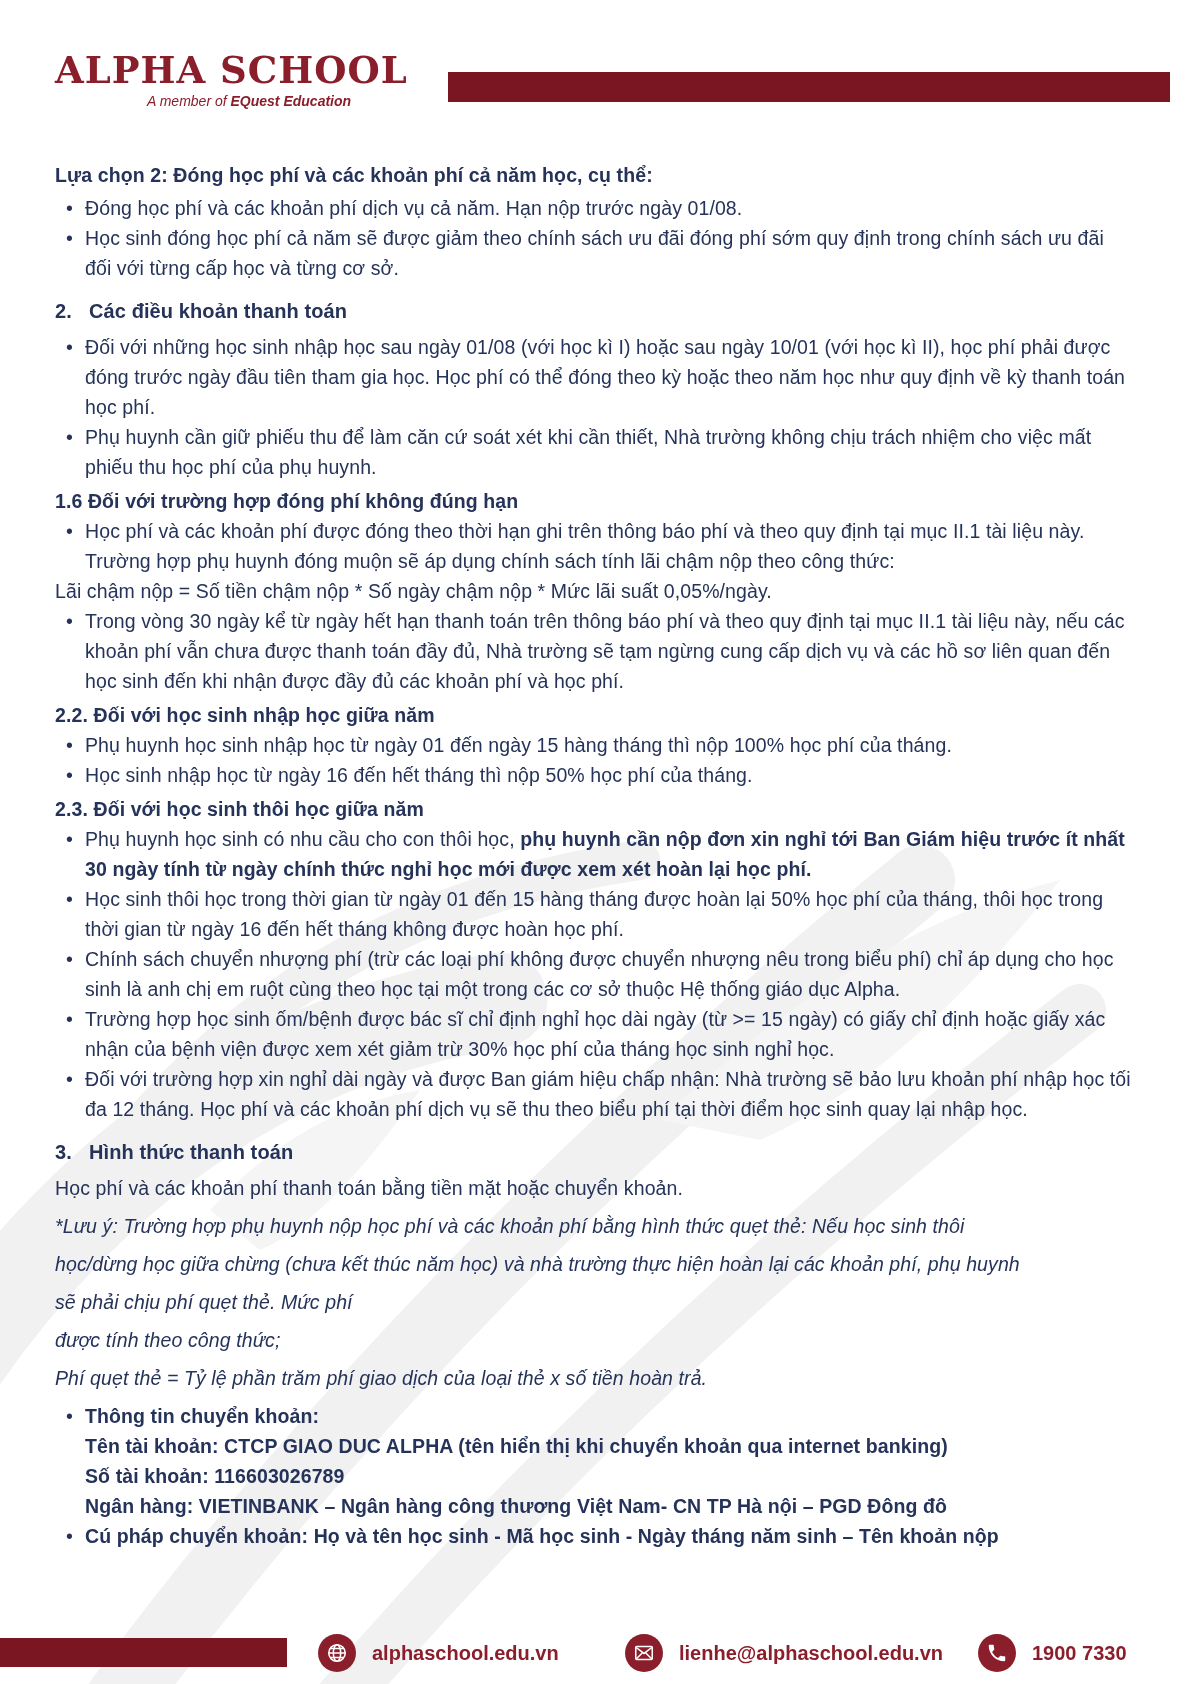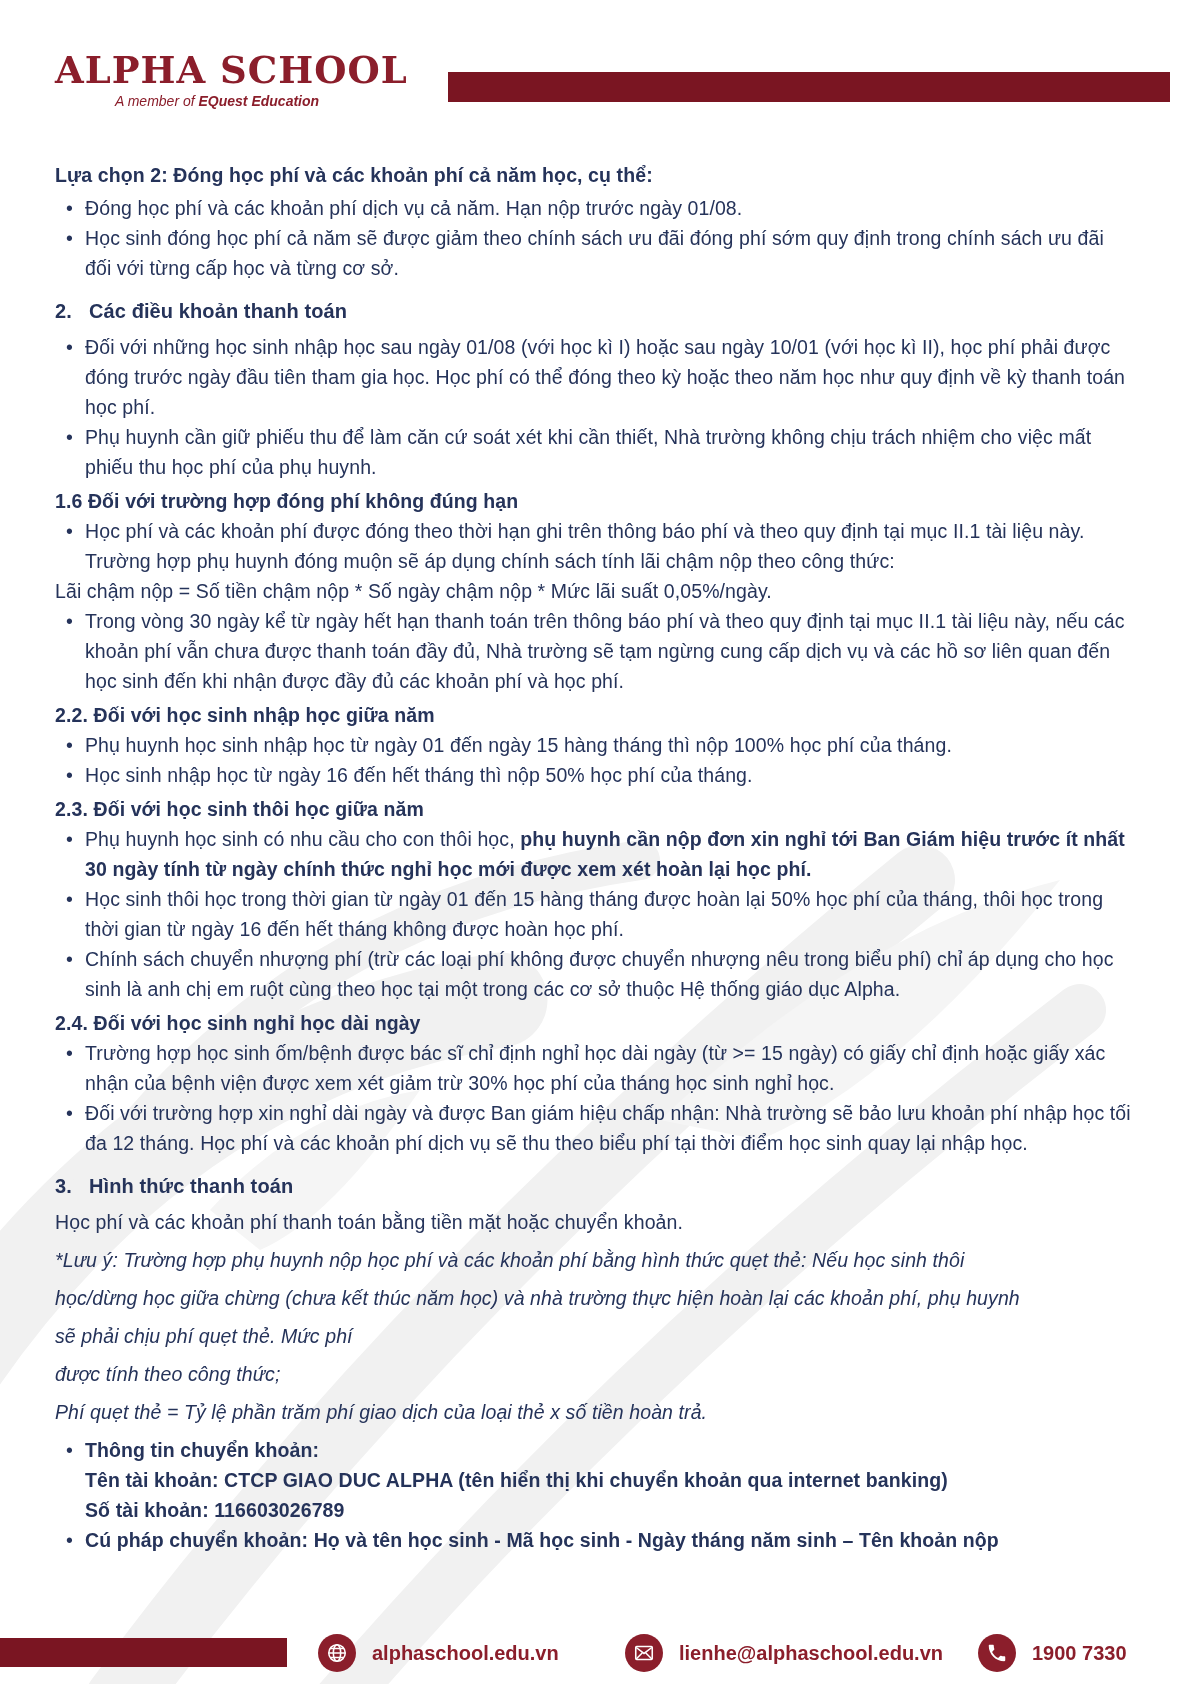--- a/index.html
+++ b/index.html
@@ -3,21 +3,21 @@
 <meta charset="utf-8">
 <style>
   html,body{margin:0;padding:0;background:#fff;}
   .page{position:relative;width:1170px;height:1684px;background:#fff;overflow:hidden;
         font-family:"Liberation Sans","DejaVu Sans",sans-serif;}
   .watermark{position:absolute;left:0;top:0;z-index:0;}
   
   .logo{position:absolute;left:55px;top:50px;z-index:2;}
   .logo-title{font-family:"DejaVu Serif","Liberation Serif",serif;font-weight:700;
               font-size:37px;line-height:40px;letter-spacing:1px;color:var(--maroon,#8B1E2B);}
-  .logo-sub{margin-top:3px;margin-left:60px;font-style:italic;font-size:14px;color:var(--maroon,#8B1E2B);}
+  .logo-sub{margin-top:3px;margin-left:92px;font-style:italic;font-size:14px;color:var(--maroon,#8B1E2B);}
   .logo-sub strong{font-weight:700;}
   .top-bar{position:absolute;left:448px;top:72px;width:742px;height:30px;
            background:var(--maroon-dark,#7A1522);z-index:1;}
   
   .content{position:absolute;left:55px;top:160px;width:1078px;z-index:2;
            color:var(--navy,#25335A);font-size:19.5px;line-height:30px;letter-spacing:.1px;}
   .title{font-weight:700;margin:0 0 3px;}
   .section-heading{font-size:20px;line-height:30px;font-weight:700;margin:13px 0 6px;}
   .section-heading .num{display:inline-block;width:34px;}
   .sub{font-weight:700;margin:4px 0 0;}
@@ -72,33 +72,33 @@
       <div class="bullet"><span class="dot">•</span><span class="btext"><span>Học phí và các khoản phí được đóng theo thời hạn ghi trên thông báo phí và theo quy định tại mục II.1 tài liệu này. Trường hợp phụ huynh đóng muộn sẽ áp dụng chính sách tính lãi chậm nộp theo công thức:</span></span></div>
       <div class="plain">Lãi chậm nộp = Số tiền chậm nộp * Số ngày chậm nộp * Mức lãi suất 0,05%/ngày.</div>
       <div class="bullet"><span class="dot">•</span><span class="btext"><span>Trong vòng 30 ngày kể từ ngày hết hạn thanh toán trên thông báo phí và theo quy định tại mục II.1 tài liệu này, nếu các khoản phí vẫn chưa được thanh toán đầy đủ, Nhà trường sẽ tạm ngừng cung cấp dịch vụ và các hồ sơ liên quan đến học sinh đến khi nhận được đầy đủ các khoản phí và học phí.</span></span></div>
       <div class="sub">2.2. Đối với học sinh nhập học giữa năm</div>
       <div class="bullet"><span class="dot">•</span><span class="btext"><span>Phụ huynh học sinh nhập học từ ngày 01 đến ngày 15 hàng tháng thì nộp 100% học phí của tháng.</span></span></div>
       <div class="bullet"><span class="dot">•</span><span class="btext"><span>Học sinh nhập học từ ngày 16 đến hết tháng thì nộp 50% học phí của tháng.</span></span></div>
       <div class="sub">2.3. Đối với học sinh thôi học giữa năm</div>
       <div class="bullet"><span class="dot">•</span><span class="btext"><span>Phụ huynh học sinh có nhu cầu cho con thôi học, </span><strong>phụ huynh cần nộp đơn xin nghỉ tới Ban Giám hiệu trước ít nhất 30 ngày tính từ ngày chính thức nghỉ học mới được xem xét hoàn lại học phí.</strong></span></div>
       <div class="bullet"><span class="dot">•</span><span class="btext"><span>Học sinh thôi học trong thời gian từ ngày 01 đến 15 hàng tháng được hoàn lại 50% học phí của tháng, thôi học trong thời gian từ ngày 16 đến hết tháng không được hoàn học phí.</span></span></div>
       <div class="bullet"><span class="dot">•</span><span class="btext"><span>Chính sách chuyển nhượng phí (trừ các loại phí không được chuyển nhượng nêu trong biểu phí) chỉ áp dụng cho học sinh là anh chị em ruột cùng theo học tại một trong các cơ sở thuộc Hệ thống giáo dục Alpha.</span></span></div>
-      <div class="sub">2.4. Đối với học sinh nghỉ học dài ngày</div>
       <div class="bullet"><span class="dot">•</span><span class="btext"><span>Trường hợp học sinh ốm/bệnh được bác sĩ chỉ định nghỉ học dài ngày (từ &gt;= 15 ngày) có giấy chỉ định hoặc giấy xác nhận của bệnh viện được xem xét giảm trừ 30% học phí của tháng học sinh nghỉ học.</span></span></div>
       <div class="bullet"><span class="dot">•</span><span class="btext"><span>Đối với trường hợp xin nghỉ dài ngày và được Ban giám hiệu chấp nhận: Nhà trường sẽ bảo lưu khoản phí nhập học tối đa 12 tháng. Học phí và các khoản phí dịch vụ sẽ thu theo biểu phí tại thời điểm học sinh quay lại nhập học.</span></span></div>
       <div class="section-heading"><span class="num">3.</span><span>Hình thức thanh toán</span></div>
       <div class="plain">Học phí và các khoản phí thanh toán bằng tiền mặt hoặc chuyển khoản.</div>
       <div class="italic">*Lưu ý: Trường hợp phụ huynh nộp học phí và các khoản phí bằng hình thức quẹt thẻ: Nếu học sinh thôi</div>
       <div class="italic">học/dừng học giữa chừng (chưa kết thúc năm học) và nhà trường thực hiện hoàn lại các khoản phí, phụ huynh</div>
       <div class="italic">sẽ phải chịu phí quẹt thẻ. Mức phí</div>
       <div class="italic">được tính theo công thức;</div>
       <div class="italic">Phí quẹt thẻ = Tỷ lệ phần trăm phí giao dịch của loại thẻ x số tiền hoàn trả.</div>
       <div class="bullet"><span class="dot">•</span><span class="btext"><strong>Thông tin chuyển khoản:</strong></span></div>
       <div class="boldline">Tên tài khoản: CTCP GIAO DUC ALPHA (tên hiển thị khi chuyển khoản qua internet banking)</div>
       <div class="boldline">Số tài khoản: 116603026789</div>
+      <div class="boldline">Ngân hàng: VIETINBANK – Ngân hàng công thương Việt Nam- CN TP Hà nội – PGD Đông đô</div>
       <div class="bullet"><span class="dot">•</span><span class="btext"><strong>Cú pháp chuyển khoản: Họ và tên học sinh - Mã học sinh - Ngày tháng năm sinh – Tên khoản nộp</strong></span></div>
     </main>
 
   <div class="footer-bar"></div>
 
   <div class="footer-item website">
     <span class="ficon">
       <svg viewBox="0 0 24 24" fill="none" stroke="#fff" stroke-width="1.7">
         <circle cx="12" cy="12" r="9"></circle>
         <ellipse cx="12" cy="12" rx="4" ry="9"></ellipse>

